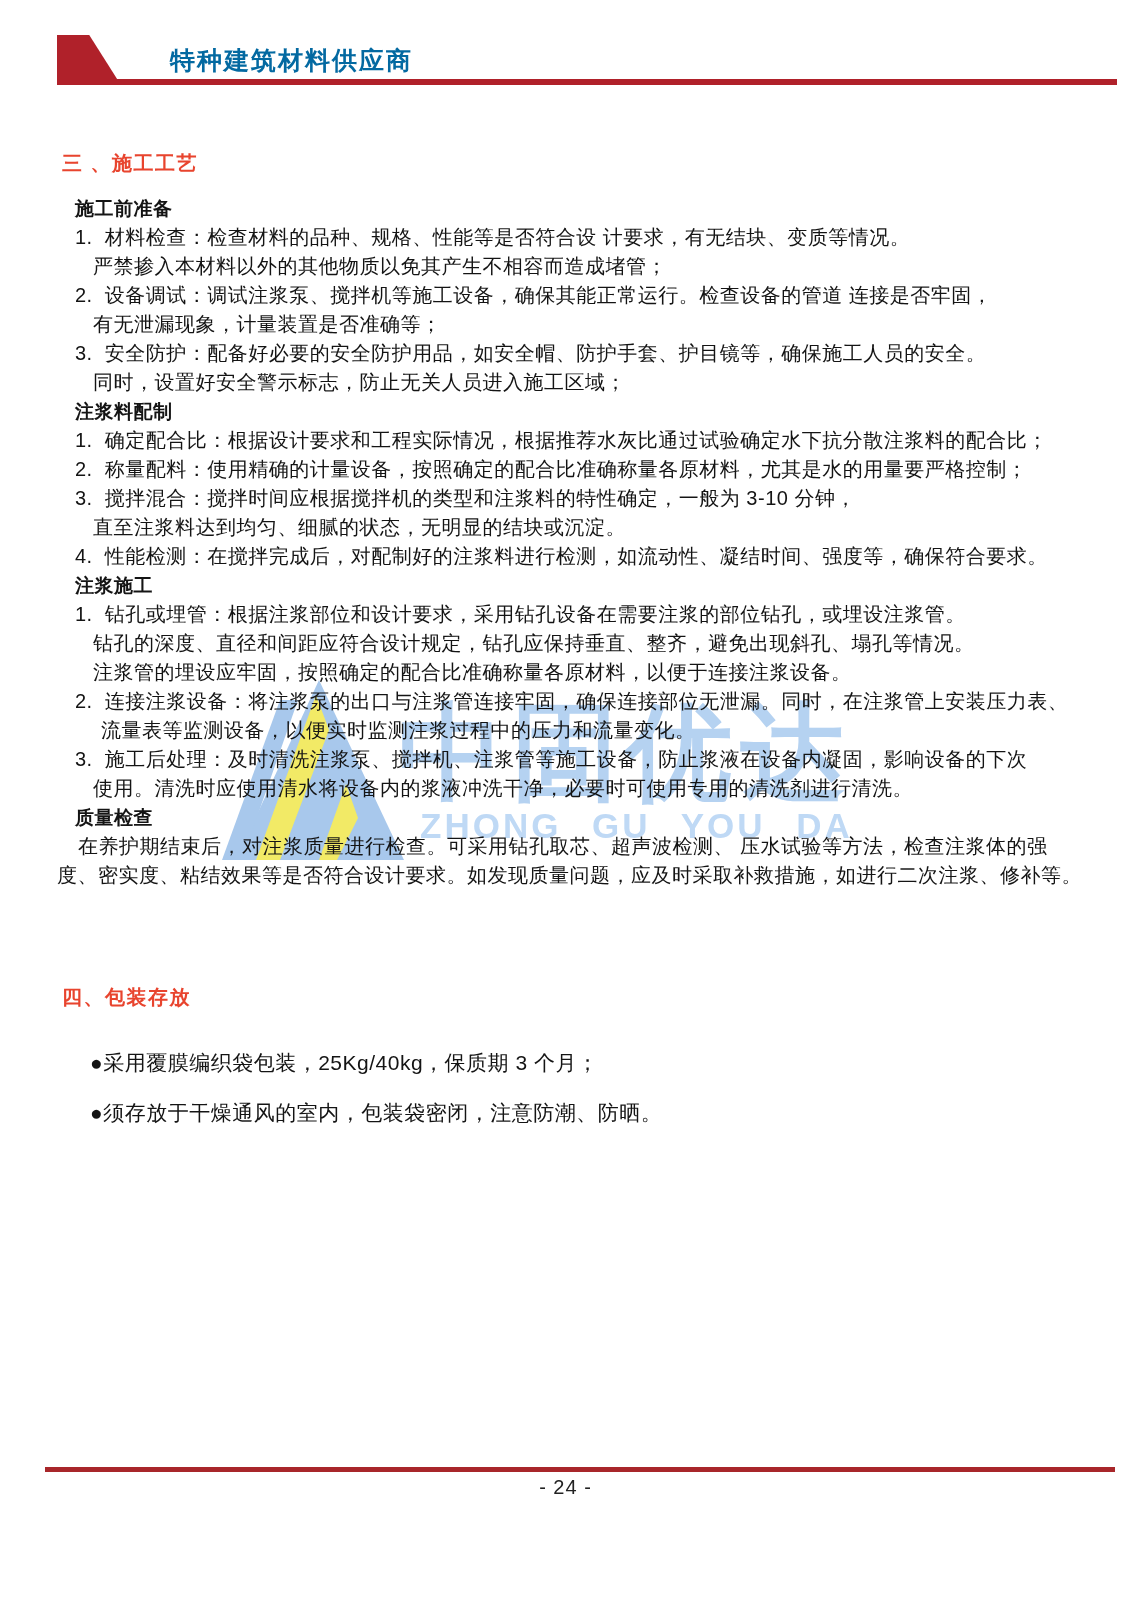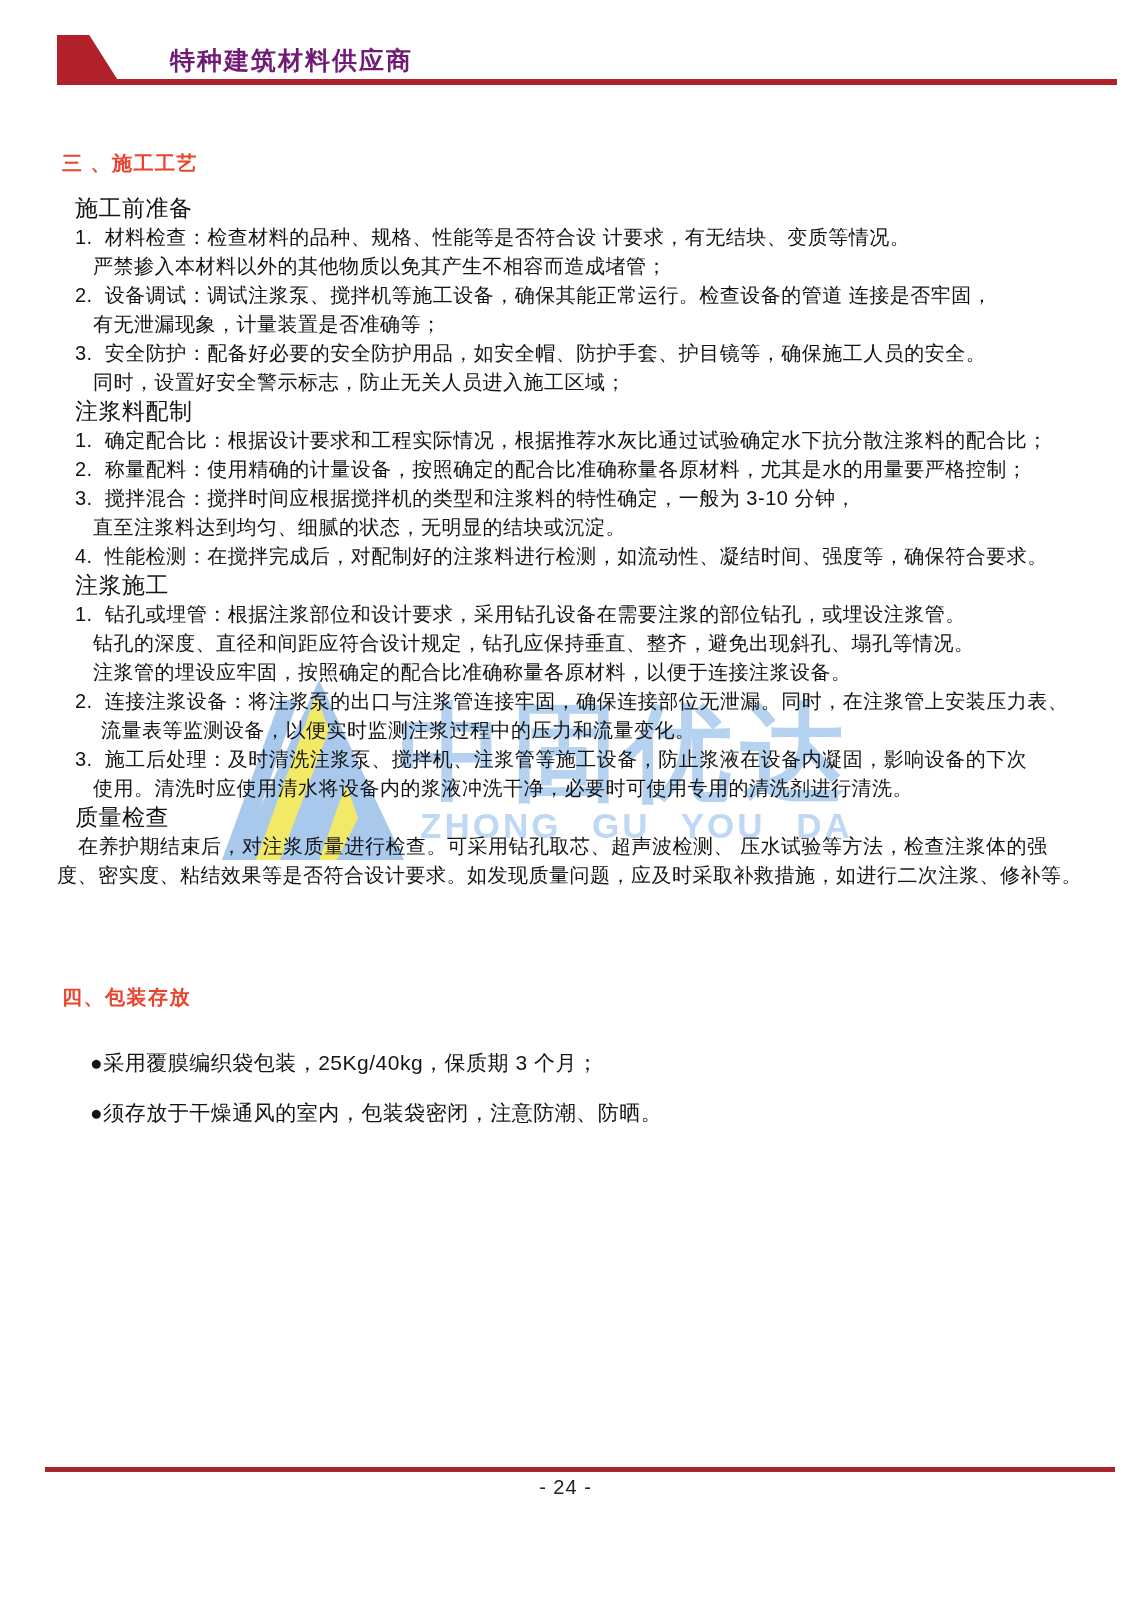--- a/index.html
+++ b/index.html
@@ -12,21 +12,21 @@
     overflow:hidden;
   }
   
   .hdr-shape{
     position:absolute;left:57px;top:35px;width:62px;height:50px;
     background:#b0212a;
     clip-path:polygon(0 0,52% 0,100% 94%,100% 100%,0 100%);
   }
   .hdr-title{
     position:absolute;left:170px;top:44px;
-    font-size:25px;font-weight:bold;color:#701a75;letter-spacing:2px;
+    font-size:25px;font-weight:bold;color:#0369a1;letter-spacing:2px;
   }
   .hdr-line{
     position:absolute;left:57px;right:14px;top:79px;height:6px;
     background:#b0212a;
   }
   
   .watermark{position:absolute;left:0;top:0;width:100%;height:100%;z-index:0;pointer-events:none;}
   .wm-logo{position:absolute;left:222px;top:652px;}
   .wm-cn{
     position:absolute;left:398px;top:682px;
@@ -44,21 +44,21 @@
     margin:0 0 16px 5px;
     font-size:20px;line-height:30px;font-weight:bold;
     color:#e8442e;letter-spacing:1.5px;
   }
   h2.sec4{margin-top:92px;margin-bottom:36px;}
   .line{
     white-space:pre;
     font-size:20px;line-height:29px;
     color:#141414;letter-spacing:0.5px;
   }
-  .line.subhead{font-weight:normal;font-size:23px;padding-left:18px;}
+  .line.subhead{font-weight:bold;font-size:19px;padding-left:18px;}
   .line.num{padding-left:18px;}
   .line.cont{padding-left:36px;}
   .line.cont2{padding-left:44px;}
   .line.indent{padding-left:21px;}
   .line.flush{padding-left:0;}
   .line.bullet{
     padding-left:33px;font-size:21px;line-height:30px;margin-bottom:20px;
   }
   
   .ftr-line{

